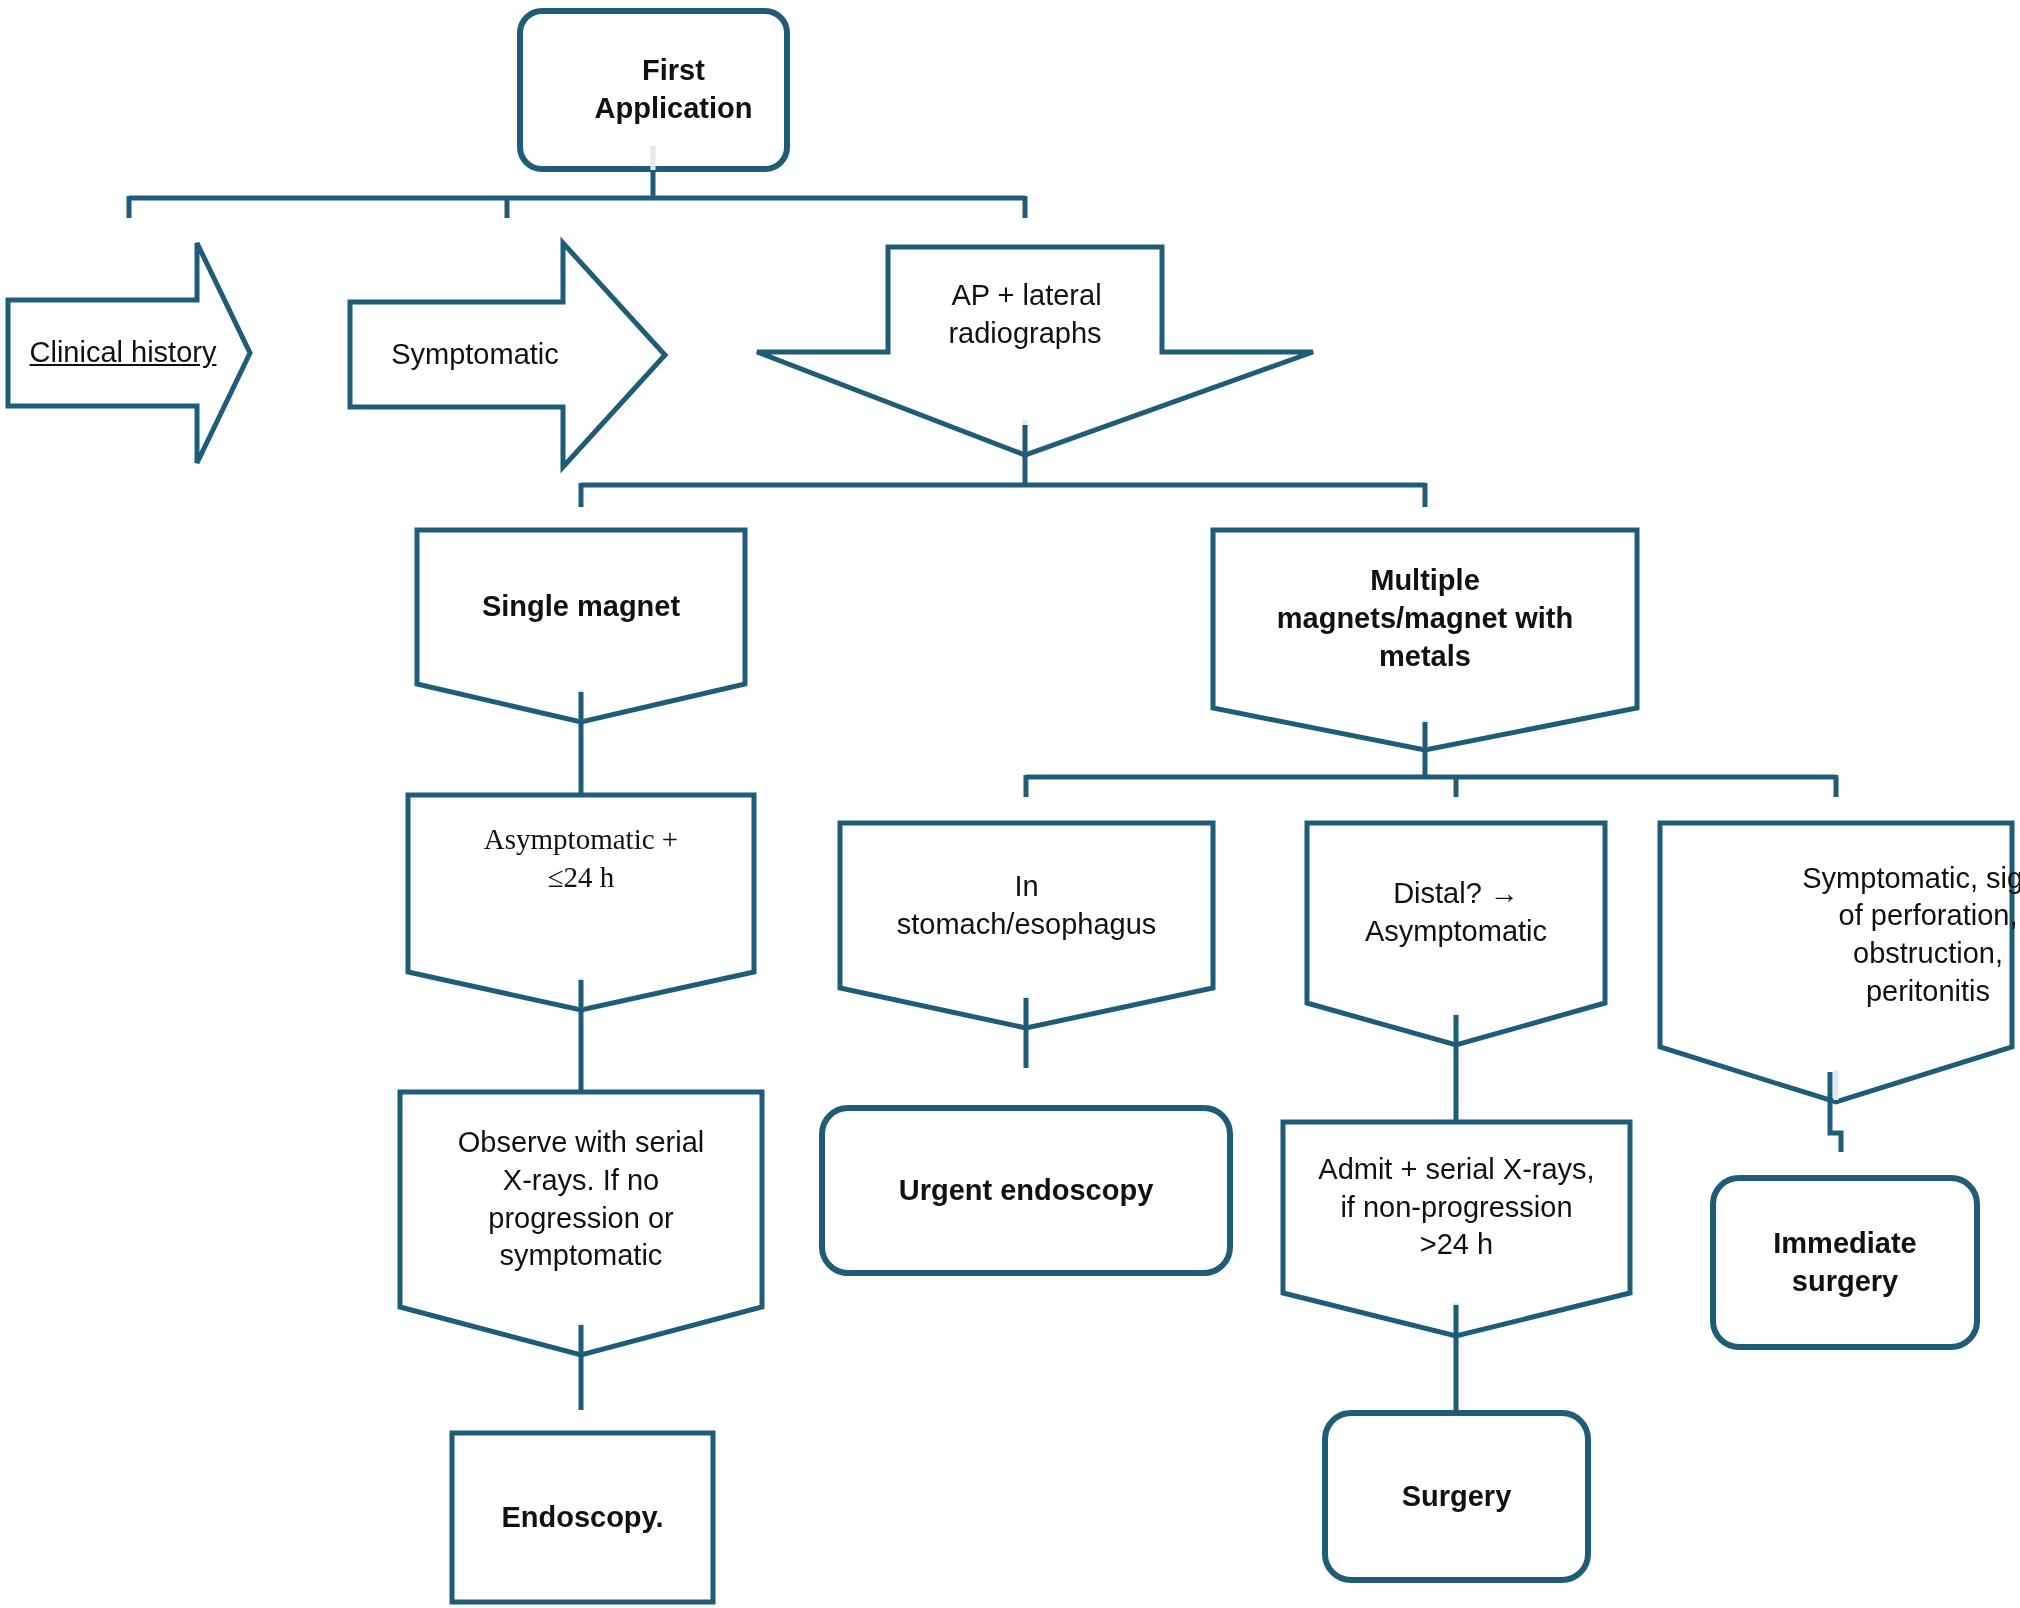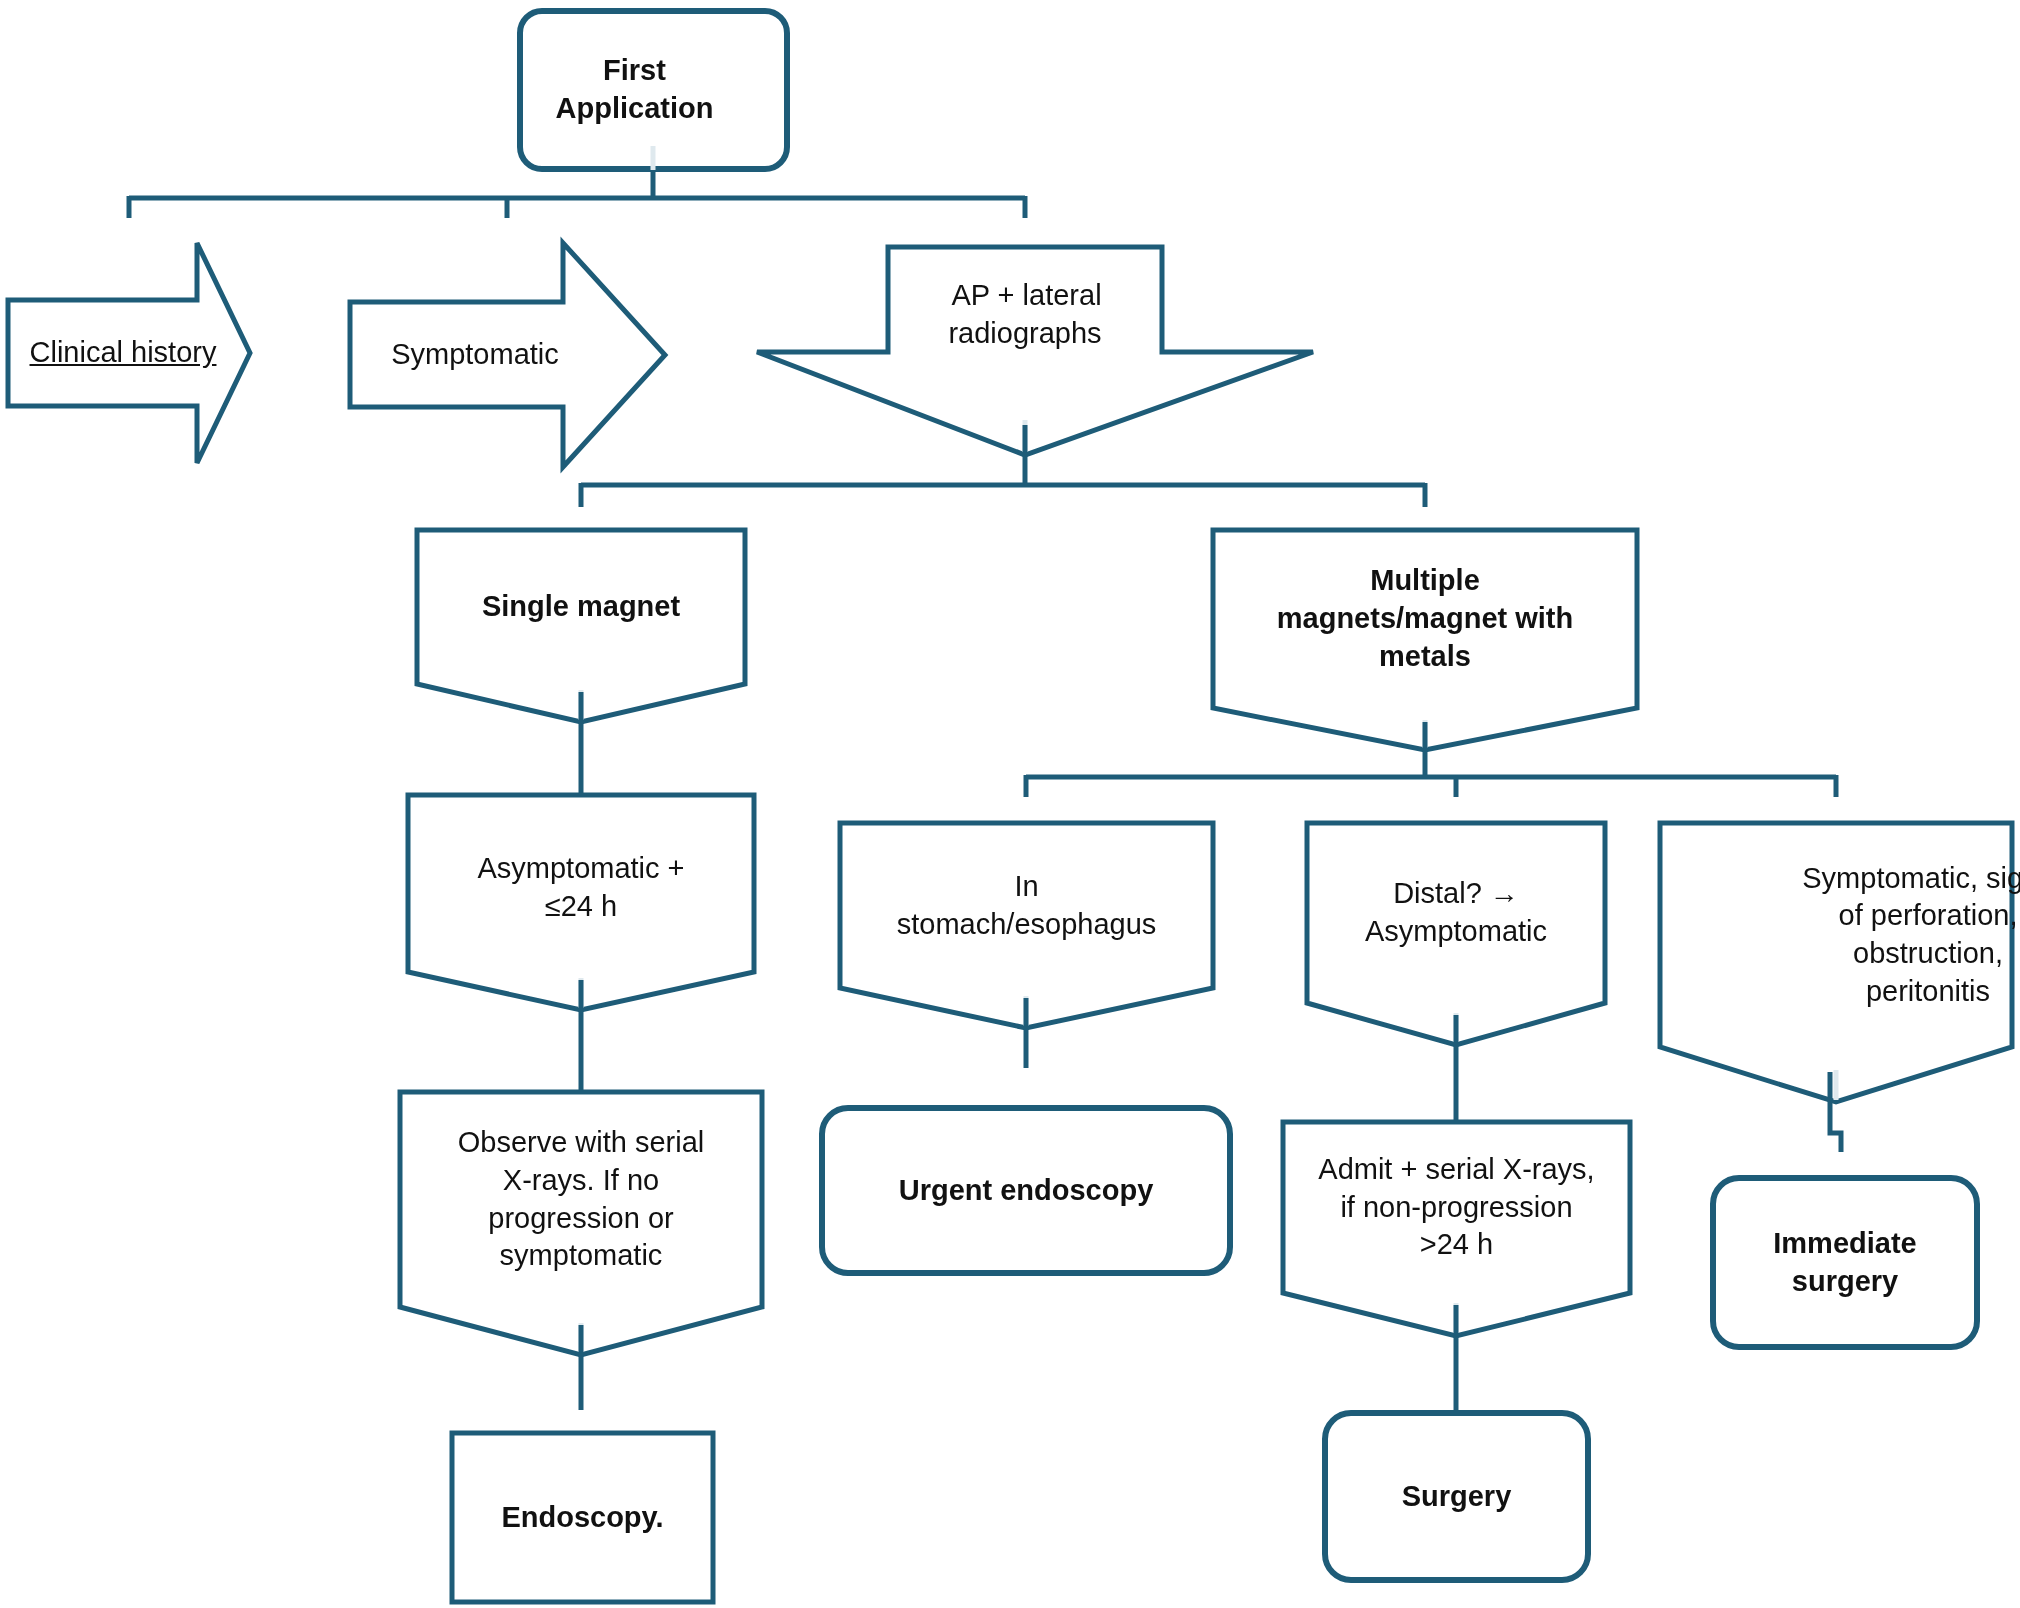--- a/index.html
+++ b/index.html
@@ -97,37 +97,37 @@
       <path d="M1456 775 V797"></path>
       <path d="M1836 775 V797"></path>
 
       <path d="M1026 998 V1068"></path>
       <path d="M1456 1015 V1122"></path>
       <path d="M1456 1305 V1410"></path>
       <path d="M1830 1072 V1133 H1841 V1152"></path>
     </g>
   </svg>
 
-  <div class="node-label bold" style="left:498px; top:8px; width:273px; height:164px;">First
+  <div class="node-label bold" style="left:517px; top:8px; width:273px; height:164px;padding-left:20px;">First
 Application</div>
 
   <div class="node-label" style="left:8px; top:300px; width:230px; height:106px;text-decoration:underline;">Clinical history</div>
 
   <div class="node-label" style="left:350px; top:302px; width:250px; height:105px;">Symptomatic</div>
 
   <div class="node-label" style="left:880px; top:261px; width:290px; height:108px;text-align:right;">AP + lateral
 radiographs</div>
 
   <div class="node-label bold" style="left:417px; top:530px; width:328px; height:154px;">Single magnet</div>
 
   <div class="node-label bold" style="left:1213px; top:530px; width:424px; height:178px;">Multiple
 magnets/magnet with
 metals</div>
 
-  <div class="node-label" style="left:408px; top:799px; width:346px; height:177px;">Asymptomatic +
+  <div class="node-label" style="left:408px; top:770px; width:346px; height:177px;font-family:Liberation Serif, serif;">Asymptomatic +
 ≤24 h</div>
 
   <div class="node-label" style="left:400px; top:1092px; width:362px; height:215px;">Observe with serial
 X-rays. If no
 progression or
 symptomatic</div>
 
   <div class="node-label bold" style="left:452px; top:1433px; width:261px; height:169px;">Endoscopy.</div>
 
   <div class="node-label" style="left:840px; top:823px; width:373px; height:165px;">In

